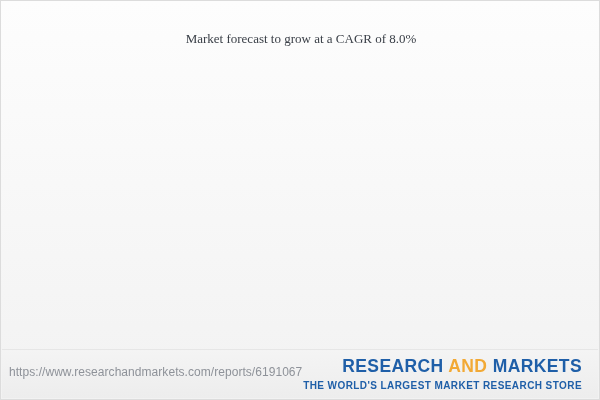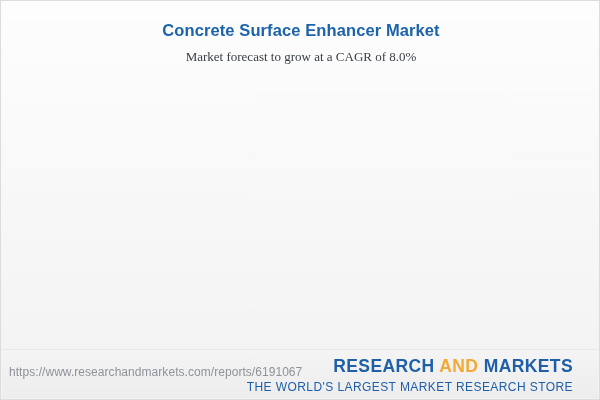--- a/index.html
+++ b/index.html
@@ -73,49 +73,48 @@
   #source-url {
     position: absolute;
     left: 7px;
     top: 15px;
     font-size: 12px;
     color: #8e9299;
     letter-spacing: .05px;
   }
   #logo {
     position: absolute;
-    right: 25px;
+    right: 16px;
     top: 8px;
     text-align: right;
   }
   #logo-wordmark {
     font-size: 17.5px;
     font-weight: bold;
     letter-spacing: .4px;
     line-height: 1;
     white-space: nowrap;
   }
   .logo-blue { color: #1f5fa8; }
   .logo-gold { color: #f2a935; }
   #logo-tagline {
     margin-top: 4px;
-    font-size: 12px;
-    font-weight: normal;
+    font-size: 10px;
+    font-weight: bold;
     color: #1f5fa8;
     letter-spacing: .42px;
     white-space: nowrap;
   }
 </style>
 </head>
 <body>
 
 <div id="card">
 
   <div id="header">
-    <div id="chart-title">Concrete Surface Enhancer Market</div>
     <div id="chart-subtitle">Market forecast to grow at a CAGR of 8.0%</div>
   </div>
 
   <div id="plot">
 
     <div class="bar-group">
 
       
 
       

